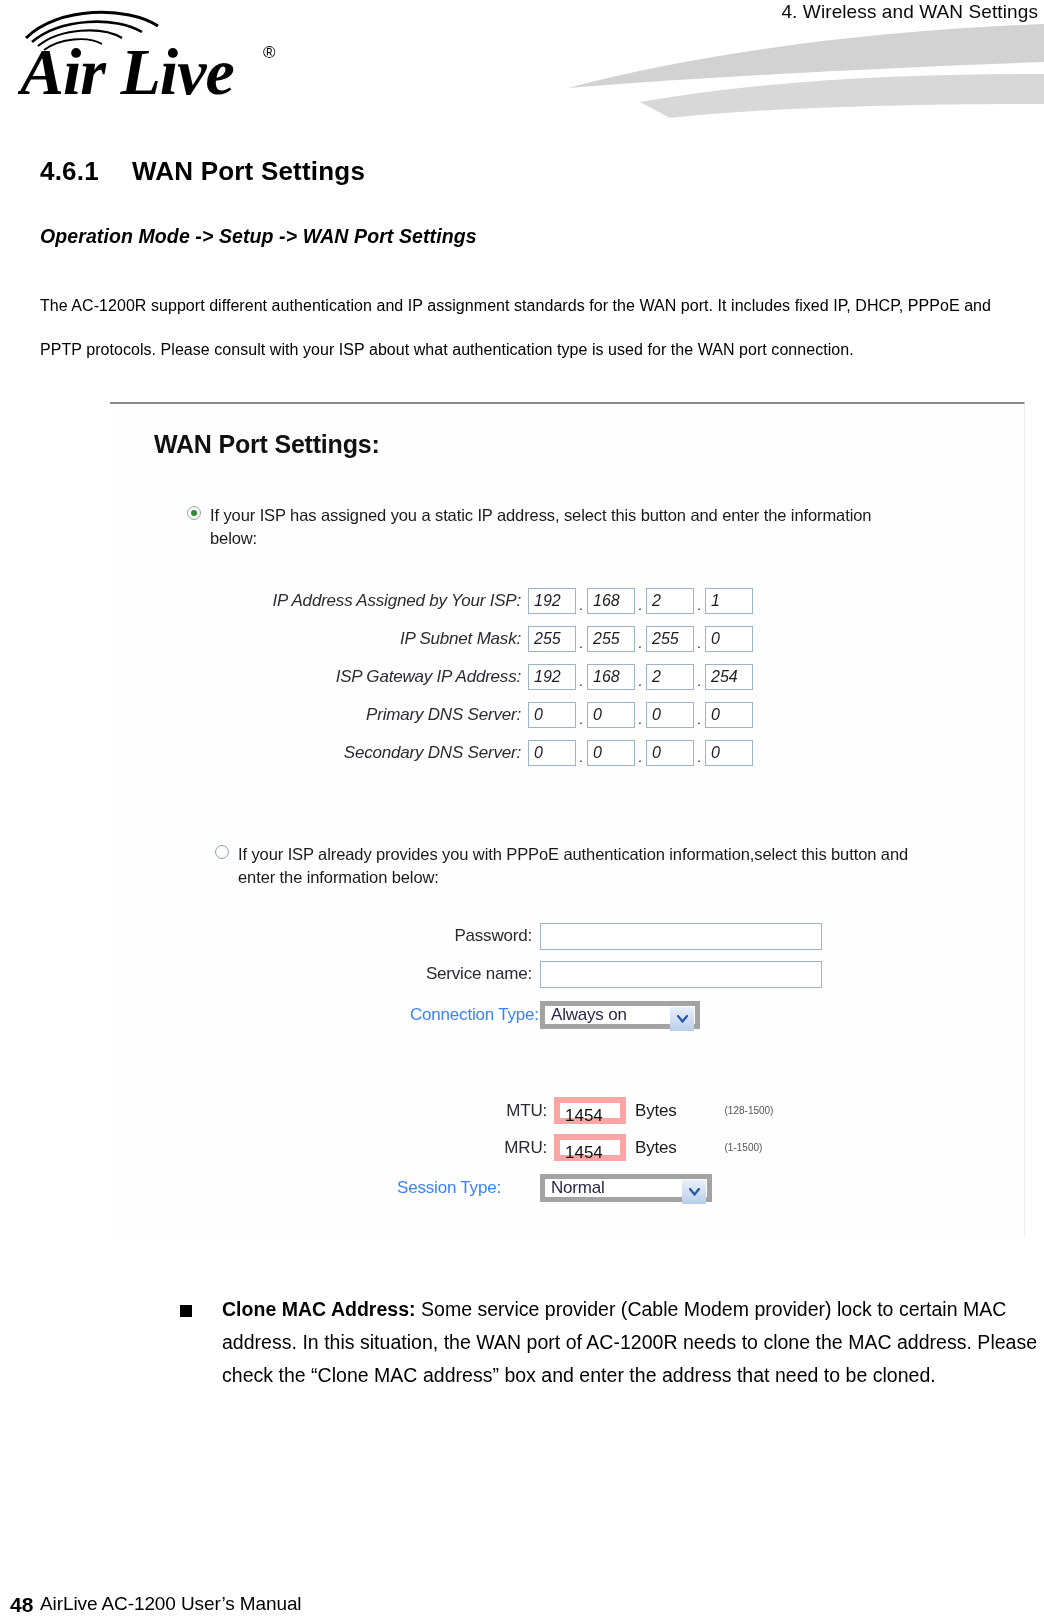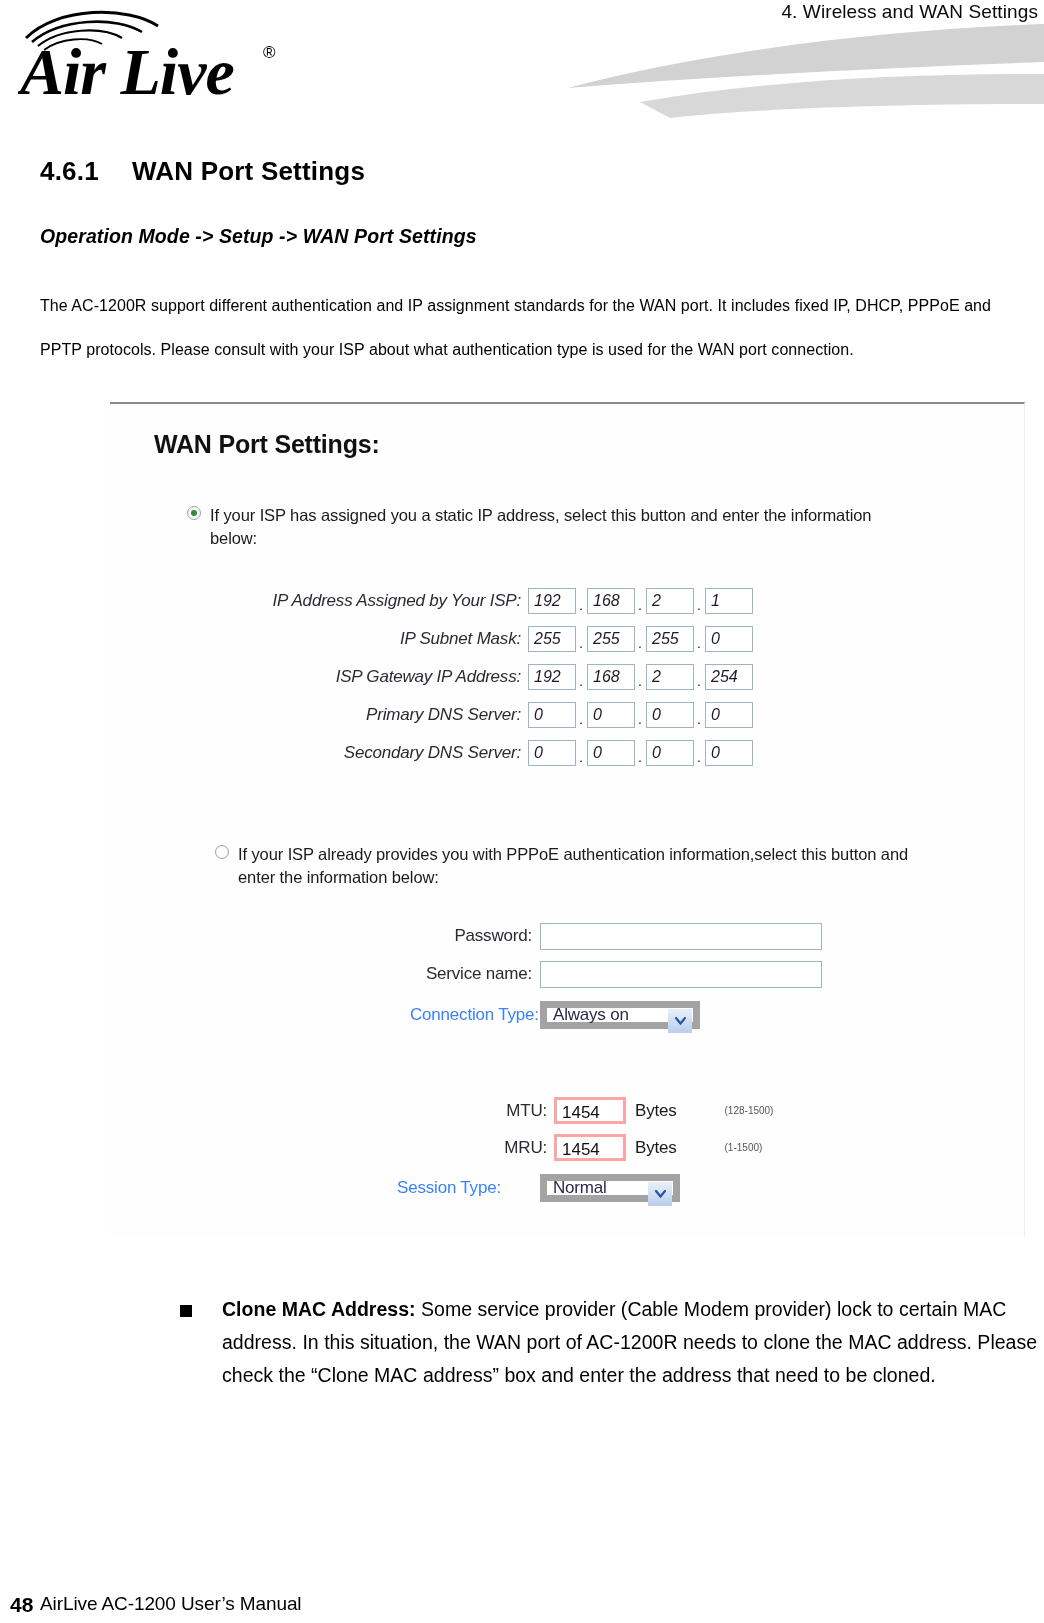--- a/index.html
+++ b/index.html
@@ -190,56 +190,56 @@
   }
 
   .sel-row { display: flex; align-items: center; height: 44px; padding-left: 300px; }
   .sel-row .flabel {
     width: 130px; text-align: center; padding-right: 8px;
     font-size: 17px; color: #3b82f6; white-space: nowrap; letter-spacing: -0.2px;
   }
   .dropdown {
     position: relative;
     height: 28px;
-    border: 7px solid #a3a3a3;
+    border: 5px solid #a3a3a3;
     background: #ffffff;
     display: flex;
     align-items: center;
   }
   .dropdown .dd-text {
     font-size: 17px;
     color: #2a2a4a;
     padding-left: 6px;
     letter-spacing: -0.2px;
   }
   .dropdown .dd-arrow {
     position: absolute;
     right: 1px; top: 1px;
     width: 24px; height: 24px;
     background: linear-gradient(180deg,#e9f0fb 0%, #b9ceea 100%);
     display: flex; align-items: center; justify-content: center;
   }
   .dropdown .dd-arrow svg { display:block; }
   .dd-conn { width: 160px; }
-  .dd-sess { width: 140px; }
+  .dd-sess { width: 172px; }
 
   
   .mtu-rows {
     position: absolute;
     left: 0; top: 688px;
     width: 100%;
   }
   .mrow { display: flex; align-items: center; height: 37px; padding-left: 382px; }
   .mrow .flabel {
     width: 62px; text-align: right; padding-right: 7px;
     font-size: 17px; color: #2a2a33; letter-spacing: -0.2px;
   }
   .num-input {
     width: 72px; height: 27px;
-    border: 3px solid #fca5a5; background: #fff;
+    border: 6px solid #fca5a5; background: #fff;
     font-size: 17px; color: #111;
     padding-left: 5px; line-height: 25px;
   }
   .bytes-label {
     font-size: 17px; color: #1a1a1a; padding-left: 9px;
     letter-spacing: -0.2px;
   }
   .bytes-range { font-size: 10px; color: #555; padding-left: 4px; margin-left: 44px; }
 
   

